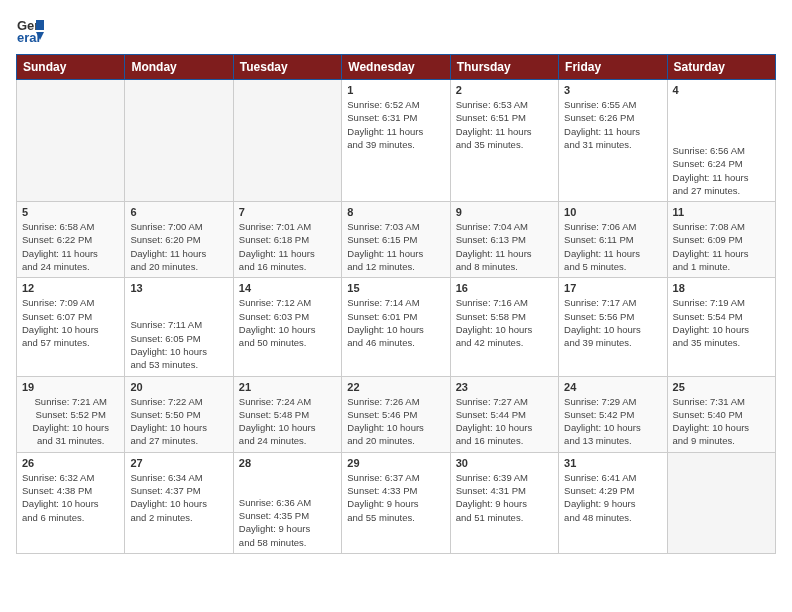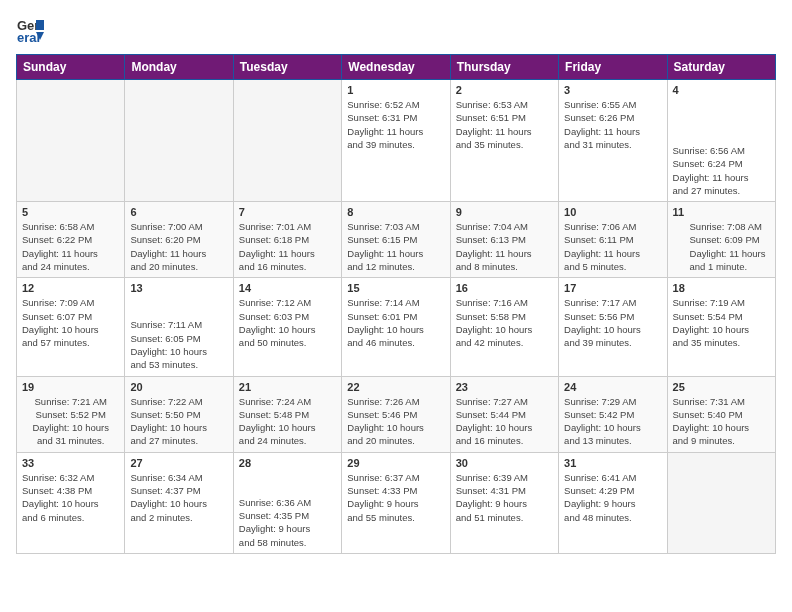--- a/index.html
+++ b/index.html
@@ -45,21 +45,21 @@
     .location {
       font-size: 15px;
       color: #555;
     }
     .calendar {
       width: 100%;
       border-collapse: collapse;
       border: 1px solid #ccc;
     }
     .calendar th {
-      background-color: #701a75;
+      background-color: #7f1d1d;
       color: #fff;
       font-size: 12px;
       padding: 5px 6px;
       text-align: left;
       border: 1px solid #1a56a0;
     }
     .calendar td {
       border: 1px solid #ccc;
       vertical-align: top;
       padding: 4px 5px;
@@ -193,21 +193,21 @@
         </td>
         <td>
           <span class="day-num">10</span>
           <div class="day-info" style="white-space: pre-line;">Sunrise: 7:06 AM
 Sunset: 6:11 PM
 Daylight: 11 hours
 and 5 minutes.</div>
         </td>
         <td>
           <span class="day-num">11</span>
-          <div class="day-info" style="white-space: pre-line; margin-left: 17px;">Sunrise: 7:08 AM
+          <div class="day-info" style="white-space: pre-line;">Sunrise: 7:08 AM
 Sunset: 6:09 PM
 Daylight: 11 hours
 and 1 minute.</div>
         </td>
       </tr>
       <tr>
         <td>
           <span class="day-num">12</span>
           <div class="day-info" style="white-space: pre-line;">Sunrise: 7:09 AM
 Sunset: 6:07 PM
@@ -303,21 +303,21 @@
         <td>
           <span class="day-num">25</span>
           <div class="day-info" style="white-space: pre-line;">Sunrise: 7:31 AM
 Sunset: 5:40 PM
 Daylight: 10 hours
 and 9 minutes.</div>
         </td>
       </tr>
       <tr>
         <td>
-          <span class="day-num">33</span>
+          <span class="day-num">26</span>
           <div class="day-info" style="white-space: pre-line;">Sunrise: 6:32 AM
 Sunset: 4:38 PM
 Daylight: 10 hours
 and 6 minutes.</div>
         </td>
         <td>
           <span class="day-num">27</span>
           <div class="day-info" style="white-space: pre-line;">Sunrise: 6:34 AM
 Sunset: 4:37 PM
 Daylight: 10 hours

